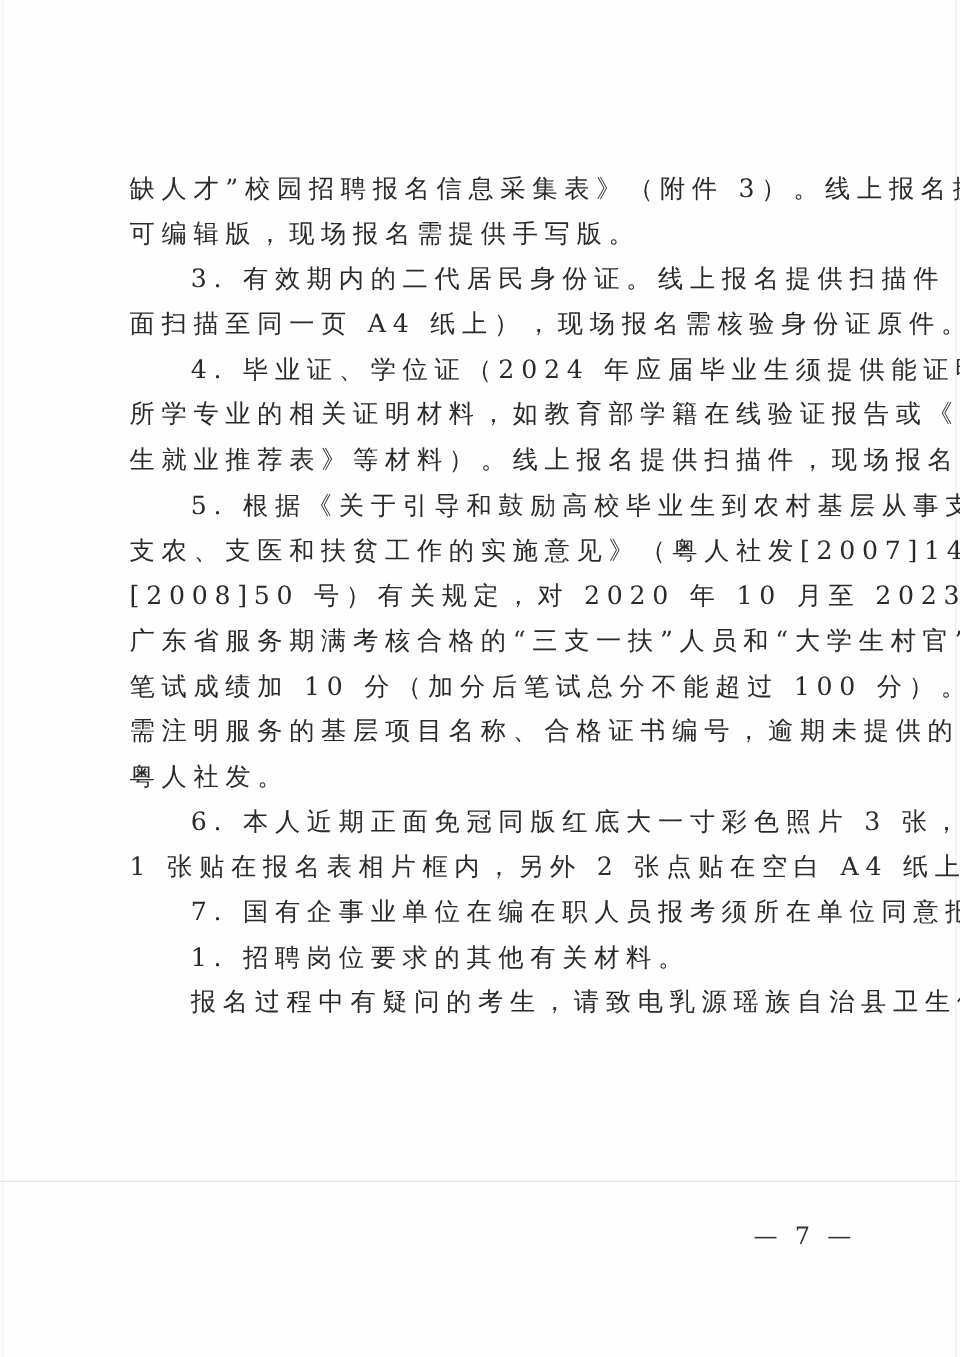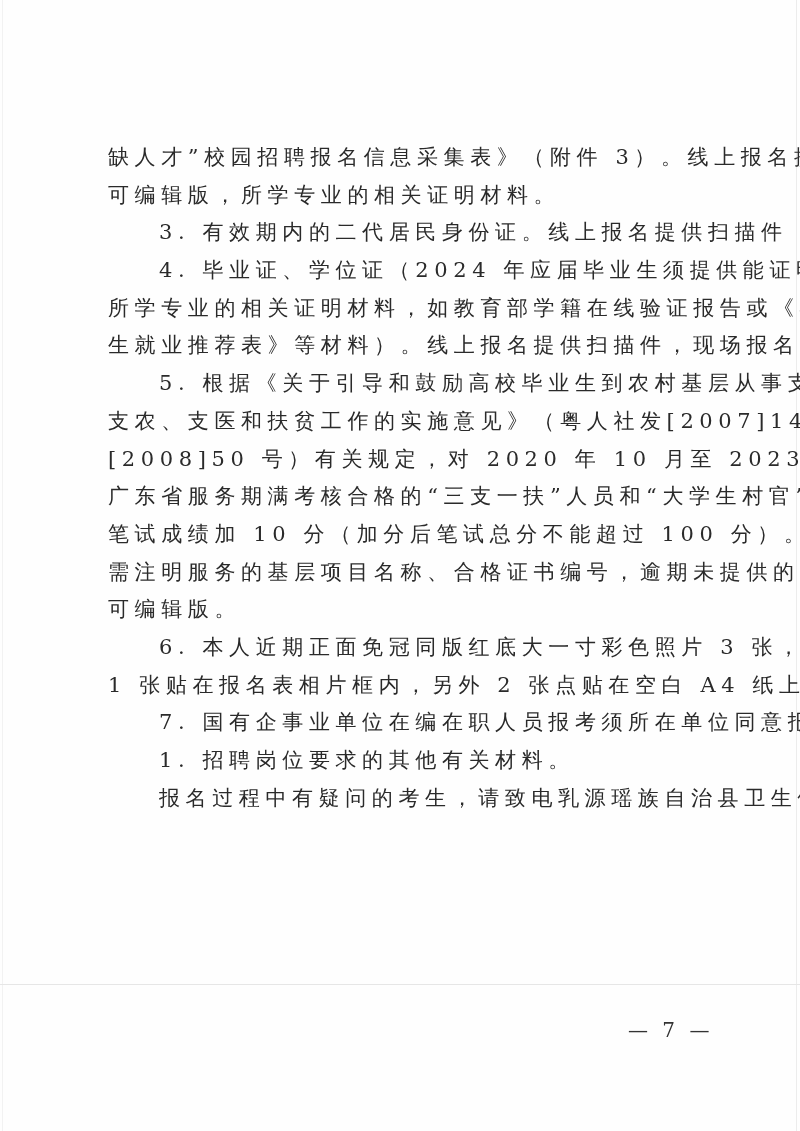--- a/index.html
+++ b/index.html
@@ -75,41 +75,42 @@
 <body>
 
 <div class="page">
   <div class="page-edge-left"></div>
   <div class="page-edge-right"></div>
 
   <div class="body-text">
 
     <div>
       <div class="line">缺人才”校园招聘报名信息采集表》（附件 3）。线上报名提供</div>
-      <div class="line">可编辑版，所学专业的相关证明材料。</div>
+      <div class="line">可编辑版，现场报名需提供手写版。</div>
     </div>
 
     <div>
       <div class="line indent">3. 有效期内的二代居民身份证。线上报名提供扫描件（正反</div>
+      <div class="line">面扫描至同一页 A4 纸上），现场报名需核验身份证原件。</div>
     </div>
 
     <div>
       <div class="line indent">4. 毕业证、学位证（2024 年应届毕业生须提供能证明学历、</div>
       <div class="line">所学专业的相关证明材料，如教育部学籍在线验证报告或《毕业</div>
       <div class="line">生就业推荐表》等材料）。线上报名提供扫描件，现场报名需核</div>
     </div>
 
     <div>
       <div class="line indent">5. 根据《关于引导和鼓励高校毕业生到农村基层从事支教、</div>
       <div class="line">支农、支医和扶贫工作的实施意见》（粤人社发[2007]141 号）、</div>
       <div class="line">[2008]50 号）有关规定，对 2020 年 10 月至 2023 年 10 月期间</div>
       <div class="line">广东省服务期满考核合格的“三支一扶”人员和“大学生村官”，</div>
       <div class="line">笔试成绩加 10 分（加分后笔试总分不能超过 100 分）。报名时</div>
       <div class="line">需注明服务的基层项目名称、合格证书编号，逾期未提供的，视</div>
-      <div class="line">可编辑版。</div>
+      <div class="line">粤人社发。</div>
     </div>
 
     <div>
       <div class="line indent">6. 本人近期正面免冠同版红底大一寸彩色照片 3 张，报名的</div>
       <div class="line">1 张贴在报名表相片框内，另外 2 张点贴在空白 A4 纸上并签名。</div>
     </div>
 
     <div>
       <div class="line indent">7. 国有企事业单位在编在职人员报考须所在单位同意报考。</div>
     </div>

